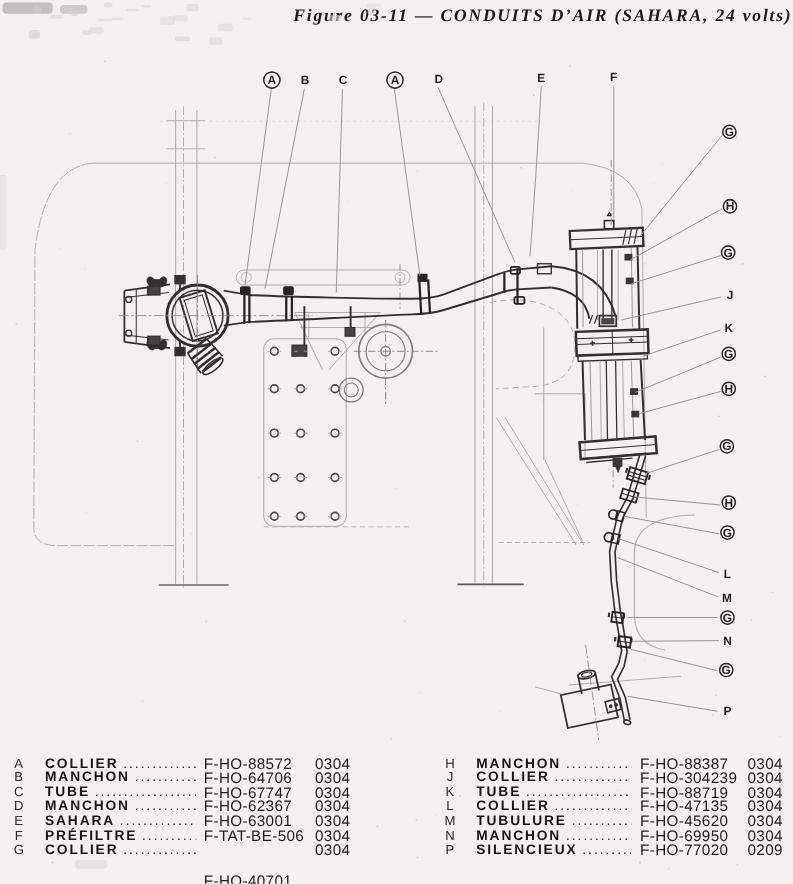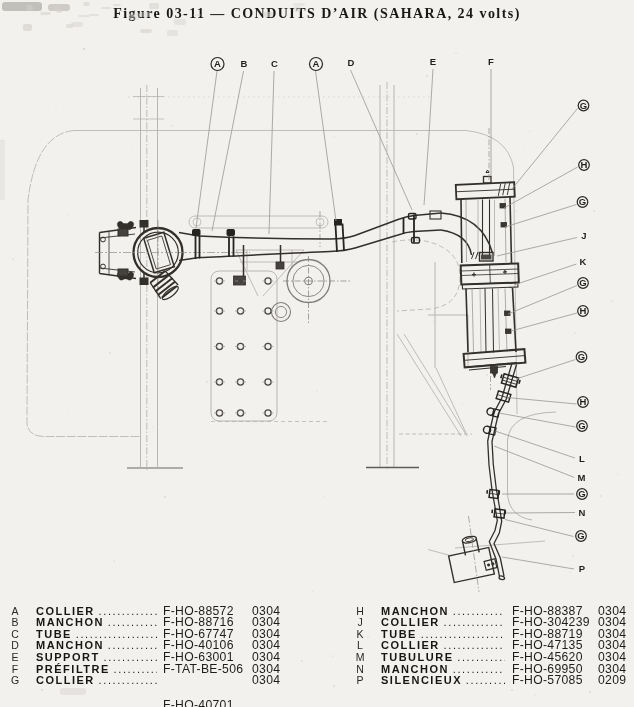--- a/index.html
+++ b/index.html
@@ -1,16 +1,16 @@
 <!DOCTYPE html>
 <html><head><meta charset="utf-8">
 <style>
 html,body{margin:0;padding:0;}
 body{width:634px;height:707px;position:relative;background:#f2f1ee;font-family:"Liberation Sans",sans-serif;overflow:hidden;}
-#title{position:absolute;top:6px;left:0;width:634px;text-align:center;font-family:"Liberation Serif",serif;font-weight:bold;font-size:14px;color:#1b1916;letter-spacing:1.45px;}
+#title{position:absolute;top:6px;left:0;width:634px;text-align:right;font-family:"Liberation Serif",serif;font-weight:bold;font-size:14px;color:#1b1916;letter-spacing:1.45px;font-style:italic;}
 svg{position:absolute;left:0;top:0;}
 .tl{position:absolute;font-size:10.5px;color:#2a2825;width:14px;text-align:center;line-height:12px;}
 .tn{position:absolute;white-space:nowrap;overflow:hidden;font-size:11px;color:#181613;padding-top:2px;line-height:12px;height:13px;}
 .tn b{letter-spacing:1.5px;}
 .dots{font-size:11px;letter-spacing:1.6px;color:#1e1c19;font-weight:normal;}
 .tp{position:absolute;font-size:12.2px;color:#1f1d1a;letter-spacing:0.3px;line-height:12px;}
 </style></head>
 <body>
 <div id="title">Figure 03-11 — CONDUITS D’AIR (SAHARA, 24&nbsp;volts)</div>
 <svg width="634" height="707" viewBox="0 0 634 707">
@@ -397,32 +397,32 @@
 <circle cx="589" cy="110" r="0.8" fill="#b9b6b1" opacity="0.47"></circle>
 <circle cx="313" cy="591" r="0.6" fill="#b9b6b1" opacity="0.50"></circle>
 </g>
 </svg>
 <span class="tl" style="left:8px;top:604.5px">A</span>
 <div class="tn" style="left:36px;top:602.5px;width:121px"><b>COLLIER</b><span class="dots"> ..............................</span></div>
 <span class="tp" style="left:163px;top:604.5px">F-HO-88572</span>
 <span class="tp" style="left:252px;top:604.5px">0304</span>
 <span class="tl" style="left:8px;top:616.1px">B</span>
 <div class="tn" style="left:36px;top:614.1px;width:121px"><b>MANCHON</b><span class="dots"> ..............................</span></div>
-<span class="tp" style="left:163px;top:616.1px">F-HO-88716</span>
+<span class="tp" style="left:163px;top:616.1px">F-HO-64706</span>
 <span class="tp" style="left:252px;top:616.1px">0304</span>
 <span class="tl" style="left:8px;top:627.7px">C</span>
 <div class="tn" style="left:36px;top:625.7px;width:121px"><b>TUBE</b><span class="dots"> ..............................</span></div>
 <span class="tp" style="left:163px;top:627.7px">F-HO-67747</span>
 <span class="tp" style="left:252px;top:627.7px">0304</span>
 <span class="tl" style="left:8px;top:639.3px">D</span>
 <div class="tn" style="left:36px;top:637.3px;width:121px"><b>MANCHON</b><span class="dots"> ..............................</span></div>
-<span class="tp" style="left:163px;top:639.3px">F-HO-40106</span>
+<span class="tp" style="left:163px;top:639.3px">F-HO-62367</span>
 <span class="tp" style="left:252px;top:639.3px">0304</span>
 <span class="tl" style="left:8px;top:650.9px">E</span>
-<div class="tn" style="left:36px;top:648.9px;width:121px"><b>SUPPORT</b><span class="dots"> ..............................</span></div>
+<div class="tn" style="left:36px;top:648.9px;width:121px"><b>SAHARA</b><span class="dots"> ..............................</span></div>
 <span class="tp" style="left:163px;top:650.9px">F-HO-63001</span>
 <span class="tp" style="left:252px;top:650.9px">0304</span>
 <span class="tl" style="left:8px;top:662.5px">F</span>
 <div class="tn" style="left:36px;top:660.5px;width:121px"><b>PRÉFILTRE</b><span class="dots"> ..............................</span></div>
 <span class="tp" style="left:163px;top:662.5px">F-TAT-BE-506</span>
 <span class="tp" style="left:252px;top:662.5px">0304</span>
 <span class="tl" style="left:8px;top:674.1px">G</span>
 <div class="tn" style="left:36px;top:672.1px;width:121px"><b>COLLIER</b><span class="dots"> ..............................</span></div>
 <span class="tp" style="left:163px;top:699px">F-HO-40701</span>
 <span class="tp" style="left:252px;top:674.1px">0304</span>
@@ -445,14 +445,14 @@
 <span class="tl" style="left:353px;top:650.9px">M</span>
 <div class="tn" style="left:381px;top:648.9px;width:124px"><b>TUBULURE</b><span class="dots"> ..............................</span></div>
 <span class="tp" style="left:512px;top:650.9px">F-HO-45620</span>
 <span class="tp" style="left:598px;top:650.9px">0304</span>
 <span class="tl" style="left:353px;top:662.5px">N</span>
 <div class="tn" style="left:381px;top:660.5px;width:124px"><b>MANCHON</b><span class="dots"> ..............................</span></div>
 <span class="tp" style="left:512px;top:662.5px">F-HO-69950</span>
 <span class="tp" style="left:598px;top:662.5px">0304</span>
 <span class="tl" style="left:353px;top:674.1px">P</span>
 <div class="tn" style="left:381px;top:672.1px;width:124px"><b>SILENCIEUX</b><span class="dots"> ..............................</span></div>
-<span class="tp" style="left:512px;top:674.1px">F-HO-57085</span>
+<span class="tp" style="left:512px;top:674.1px">F-HO-77020</span>
 <span class="tp" style="left:598px;top:674.1px">0209</span>
 
 </body></html>

